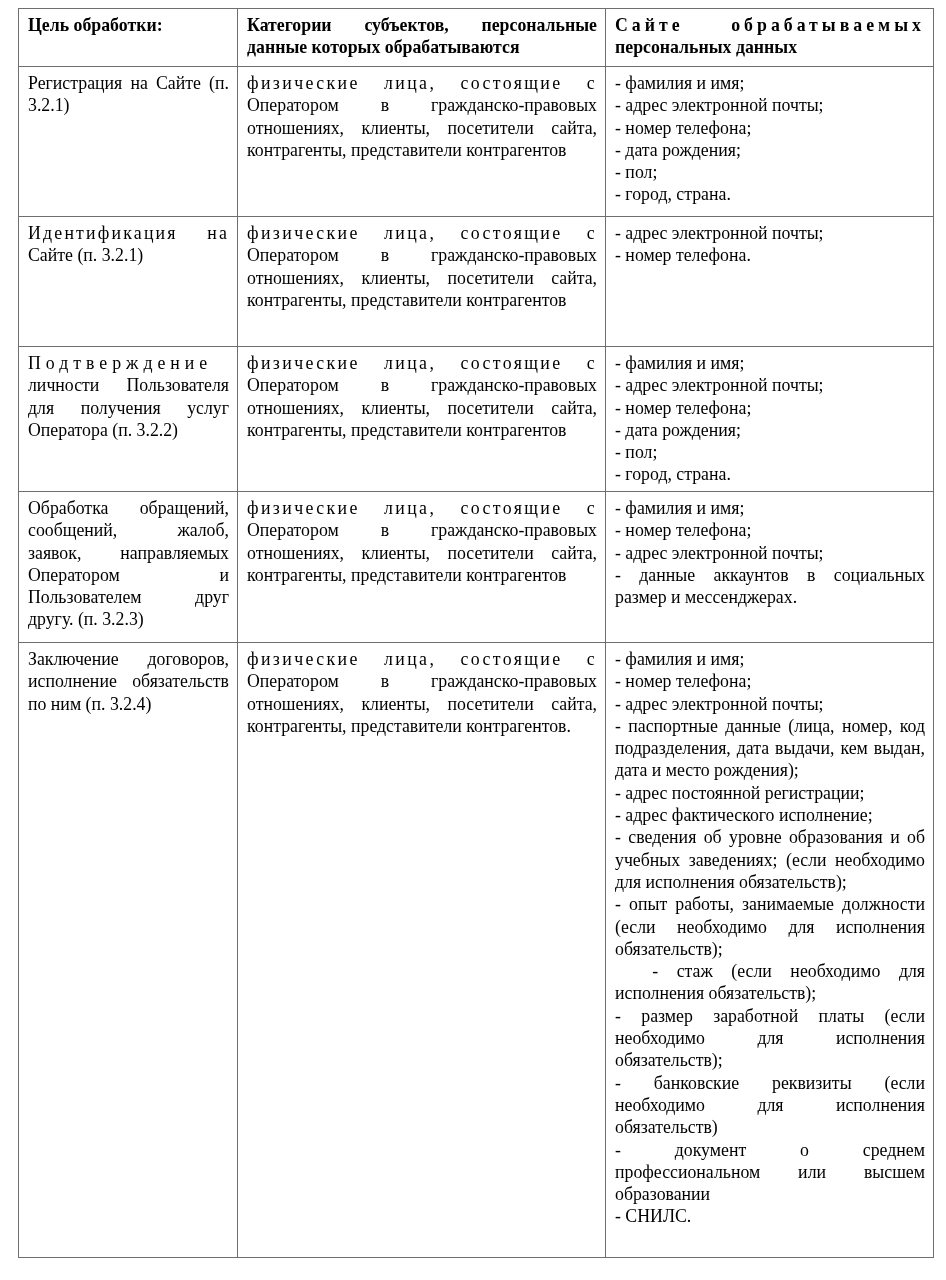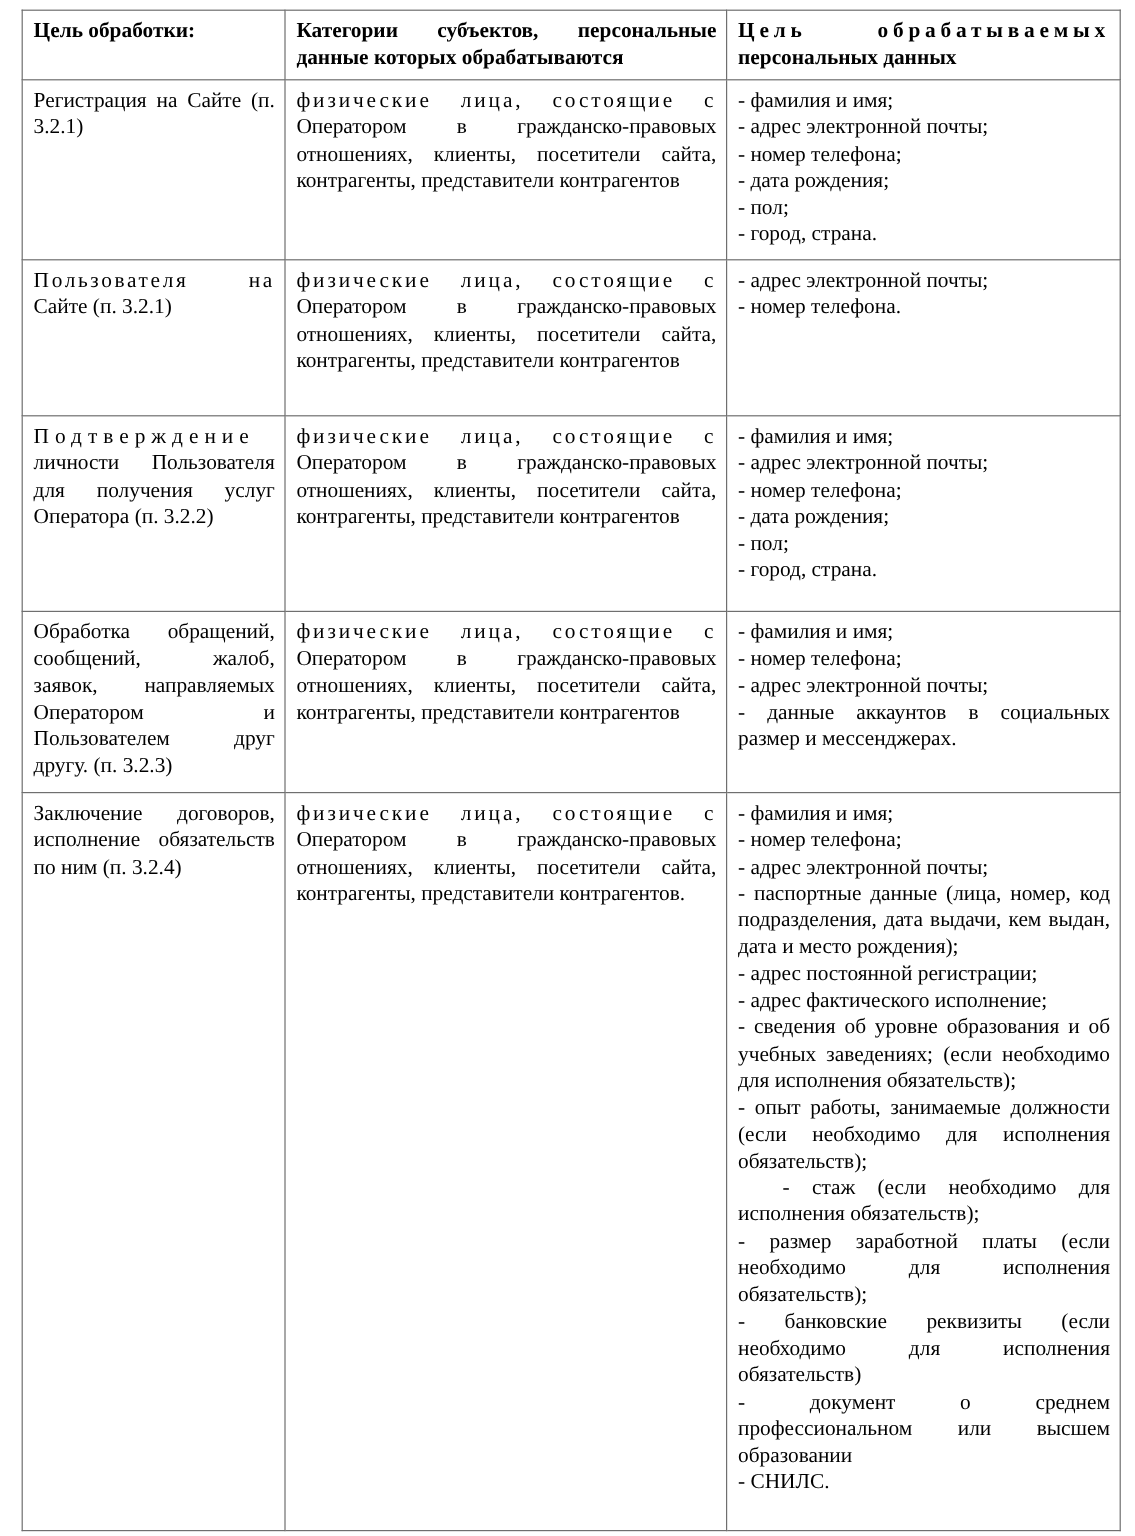--- a/index.html
+++ b/index.html
@@ -33,21 +33,21 @@
     text-align: justify;
     overflow: hidden;
   }
   col.c1 { width: 219px; }
   col.c2 { width: 368px; }
   col.c3 { width: 328px; }
 
   thead tr { height: 58px; }
   tbody tr:nth-child(1) { height: 150px; }
   tbody tr:nth-child(2) { height: 130px; }
-  tbody tr:nth-child(3) { height: 163px; }
+  tbody tr:nth-child(3) { height: 145px; }
   tbody tr:nth-child(4) { height: 151px; }
   tbody tr:nth-child(5) { height: 615px; }
 
   th {
     font-weight: bold;
   }
   
   th.h3::first-line { letter-spacing: 4px; }
   td.cell-categories::first-line { letter-spacing: 2.4px; }
   tbody tr:nth-child(3) td.cell-purpose::first-line { letter-spacing: 5px; }
@@ -65,39 +65,39 @@
   <table class="policy">
     <colgroup>
       <col class="c1">
       <col class="c2">
       <col class="c3">
     </colgroup>
     <thead>
       <tr>
         <th class="h1">Цель обработки:</th>
         <th class="h2">Категории субъектов, персональные данные которых обрабатываются</th>
-        <th class="h3">Цель обрабатываемых персональных данных</th>
+        <th class="h3">Сайте обрабатываемых персональных данных</th>
       </tr>
     </thead>
     <tbody>
   <tr>
     <td class="cell-purpose">Регистрация на Сайте (п. 3.2.1)</td>
     <td class="cell-categories">физические лица, состоящие с Оператором в гражданско-правовых отношениях, клиенты, посетители сайта, контрагенты, представители контрагентов</td>
     <td class="cell-volume">
             <div class="vol-item">- фамилия и имя;</div>
             <div class="vol-item">- адрес электронной почты;</div>
             <div class="vol-item">- номер телефона;</div>
             <div class="vol-item">- дата рождения;</div>
             <div class="vol-item">- пол;</div>
             <div class="vol-item">- город, страна.</div>
           </td>
   </tr>
 
   <tr>
-    <td class="cell-purpose">Пользователя на Сайте (п. 3.2.1)</td>
+    <td class="cell-purpose">Идентификация на Сайте (п. 3.2.1)</td>
     <td class="cell-categories">физические лица, состоящие с Оператором в гражданско-правовых отношениях, клиенты, посетители сайта, контрагенты, представители контрагентов</td>
     <td class="cell-volume">
             <div class="vol-item">- адрес электронной почты;</div>
             <div class="vol-item">- номер телефона.</div>
           </td>
   </tr>
 
   <tr>
     <td class="cell-purpose">Подтверждение личности Пользователя для получения услуг Оператора (п. 3.2.2)</td>
     <td class="cell-categories">физические лица, состоящие с Оператором в гражданско-правовых отношениях, клиенты, посетители сайта, контрагенты, представители контрагентов</td>

